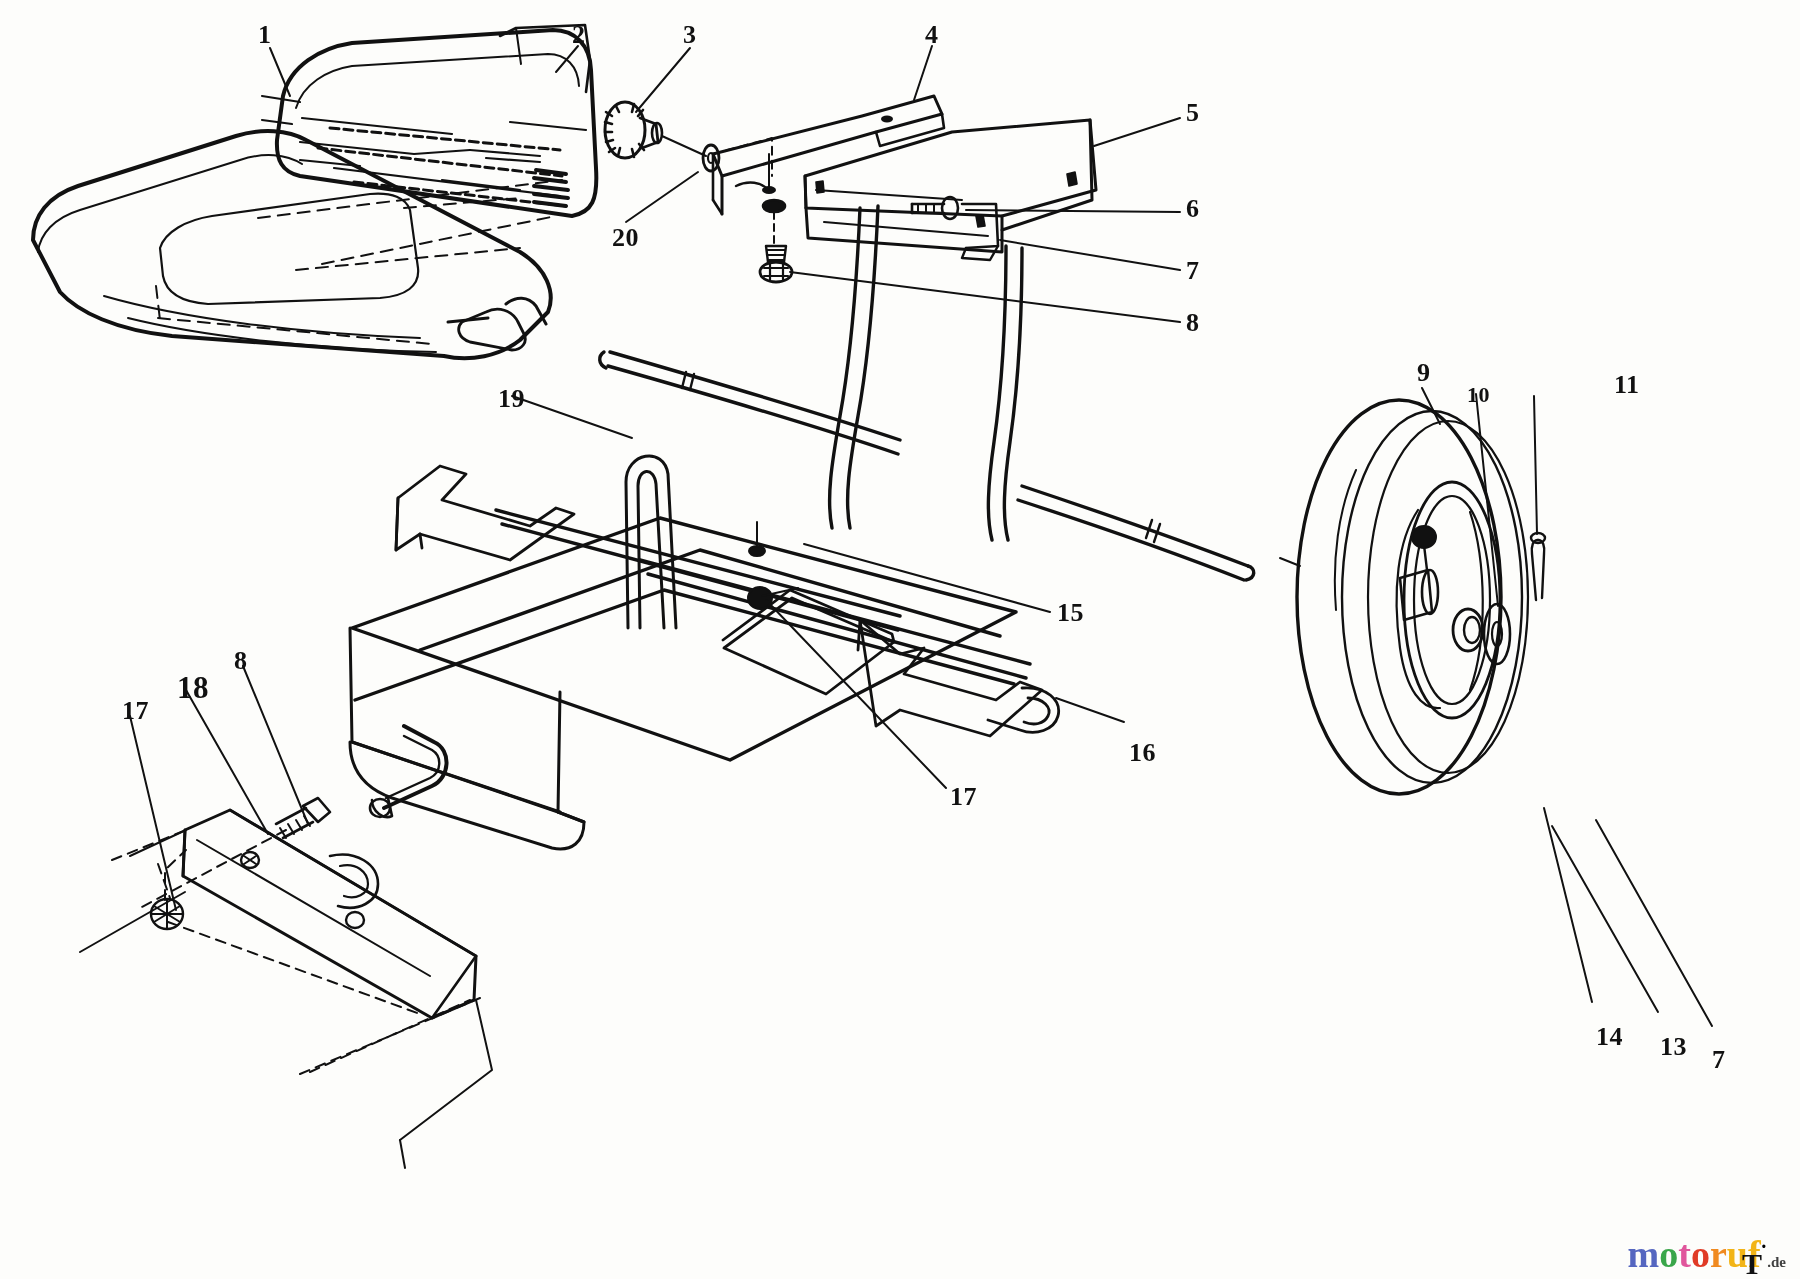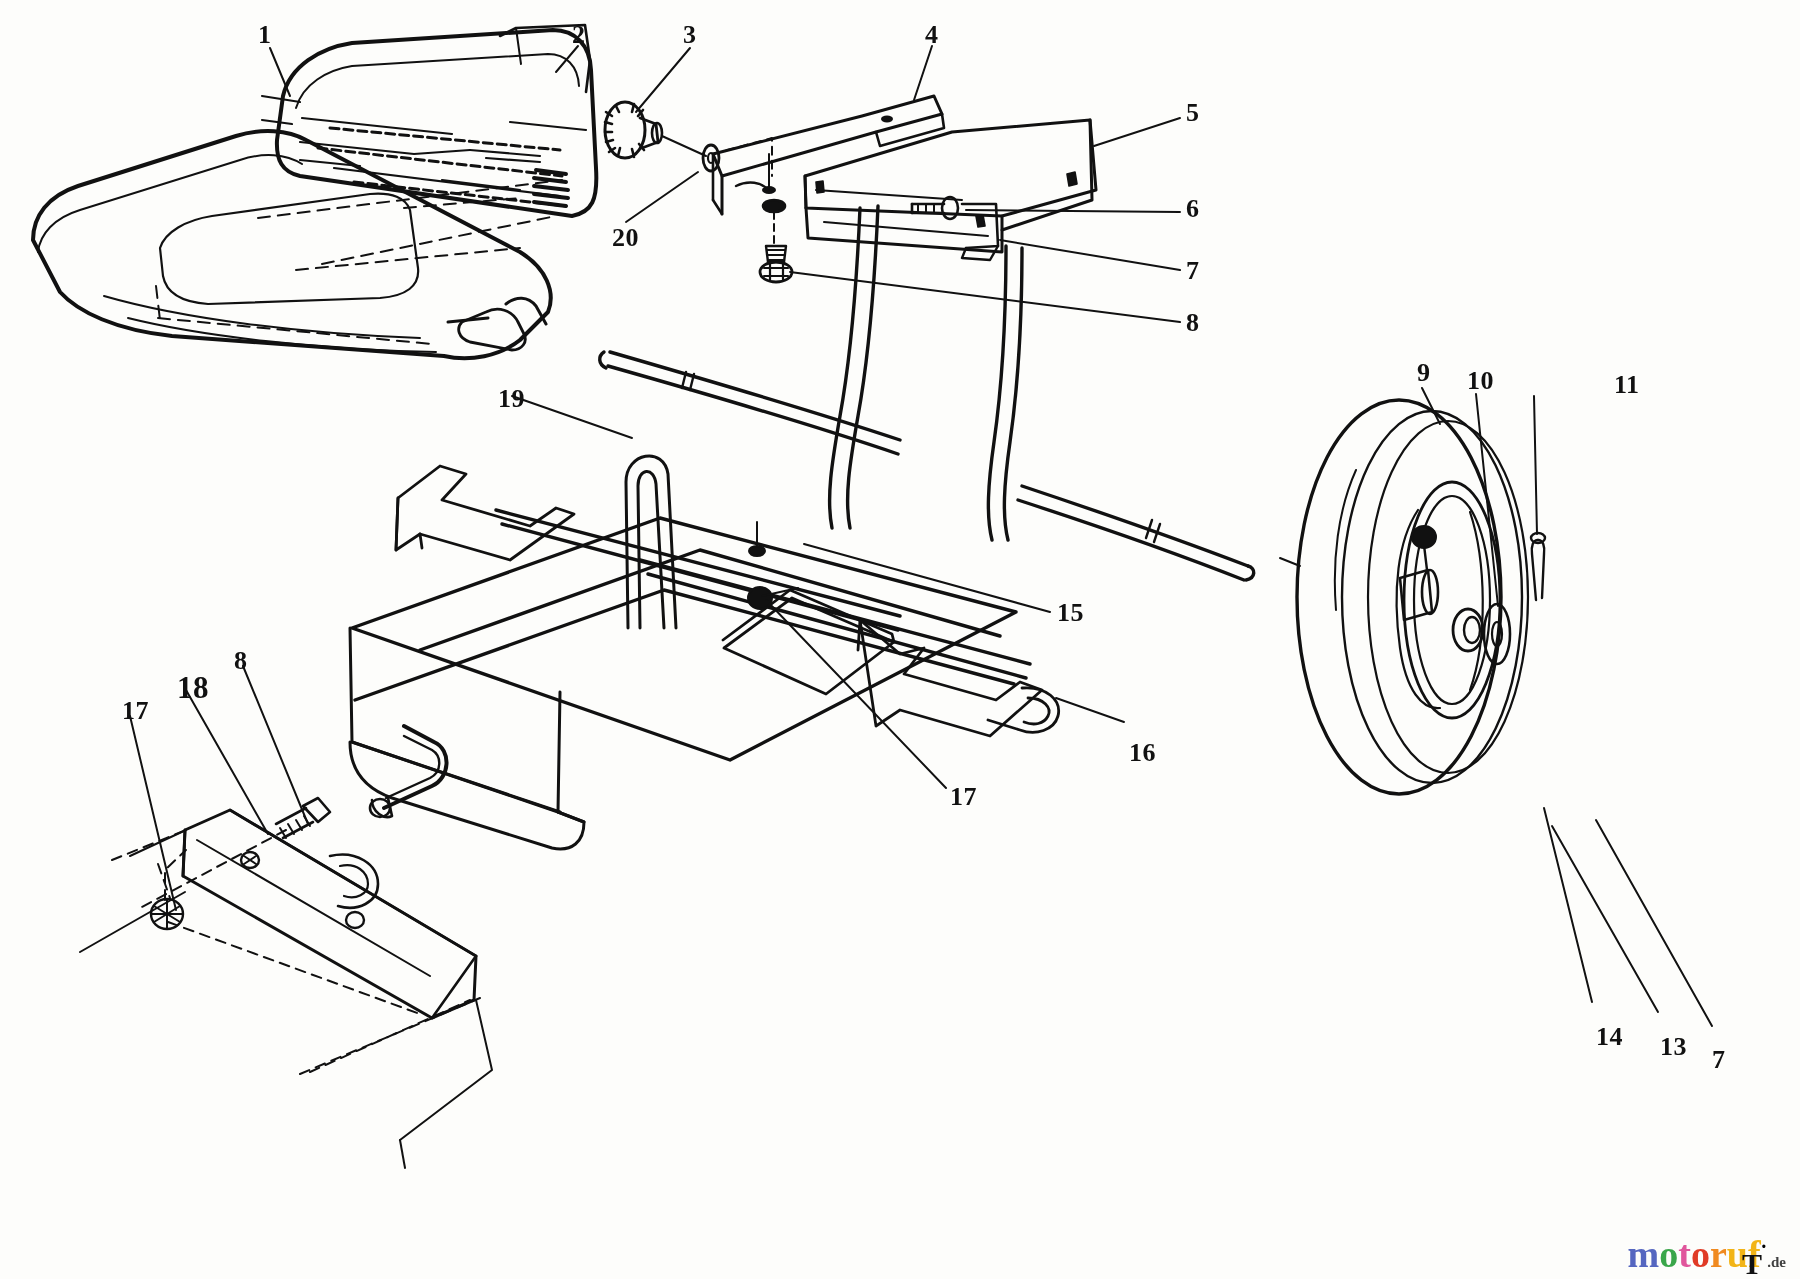--- a/index.html
+++ b/index.html
@@ -368,21 +368,21 @@
 <div id="callouts">
     <div class="callout" style="left: 258px; top: 22px; font-size: 26px;">1</div>
     <div class="callout" style="left: 572px; top: 22px; font-size: 26px;">2</div>
     <div class="callout" style="left: 683px; top: 22px; font-size: 26px;">3</div>
     <div class="callout" style="left: 925px; top: 22px; font-size: 26px;">4</div>
     <div class="callout" style="left: 1186px; top: 100px; font-size: 26px;">5</div>
     <div class="callout" style="left: 1186px; top: 196px; font-size: 26px;">6</div>
     <div class="callout" style="left: 1186px; top: 258px; font-size: 26px;">7</div>
     <div class="callout" style="left: 1186px; top: 310px; font-size: 26px;">8</div>
     <div class="callout" style="left: 1417px; top: 360px; font-size: 26px;">9</div>
-    <div class="callout" style="left: 1467px; top: 368px; font-size: 26px;">10</div>
+    <div class="callout" style="left: 1467px; top: 384px; font-size: 22px;">10</div>
     <div class="callout" style="left: 1614px; top: 372px; font-size: 26px;">11</div>
     <div class="callout" style="left: 1712px; top: 1047px; font-size: 26px;">7</div>
     <div class="callout" style="left: 1660px; top: 1034px; font-size: 26px;">13</div>
     <div class="callout" style="left: 1596px; top: 1024px; font-size: 26px;">14</div>
     <div class="callout" style="left: 1057px; top: 600px; font-size: 26px;">15</div>
     <div class="callout" style="left: 1129px; top: 740px; font-size: 26px;">16</div>
     <div class="callout" style="left: 950px; top: 784px; font-size: 26px;">17</div>
     <div class="callout" style="left: 122px; top: 698px; font-size: 26px;">17</div>
     <div class="callout" style="left: 177px; top: 672px; font-size: 31px;">18</div>
     <div class="callout" style="left: 234px; top: 648px; font-size: 26px;">8</div>

